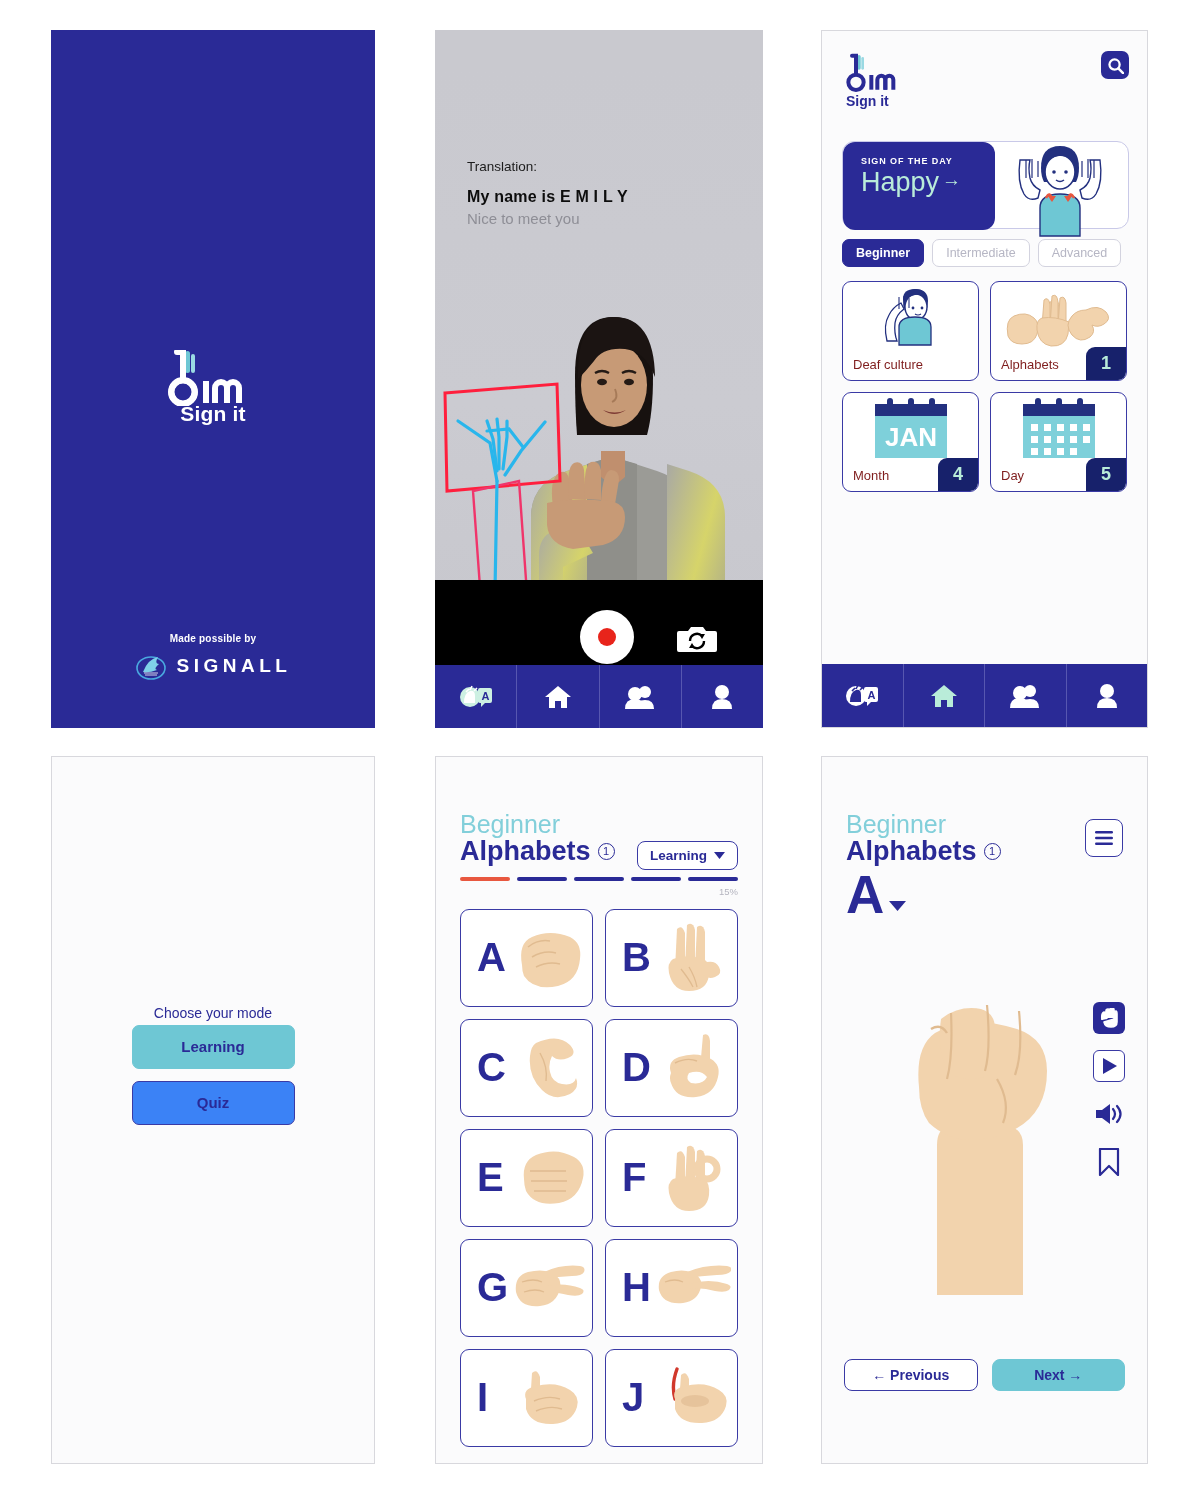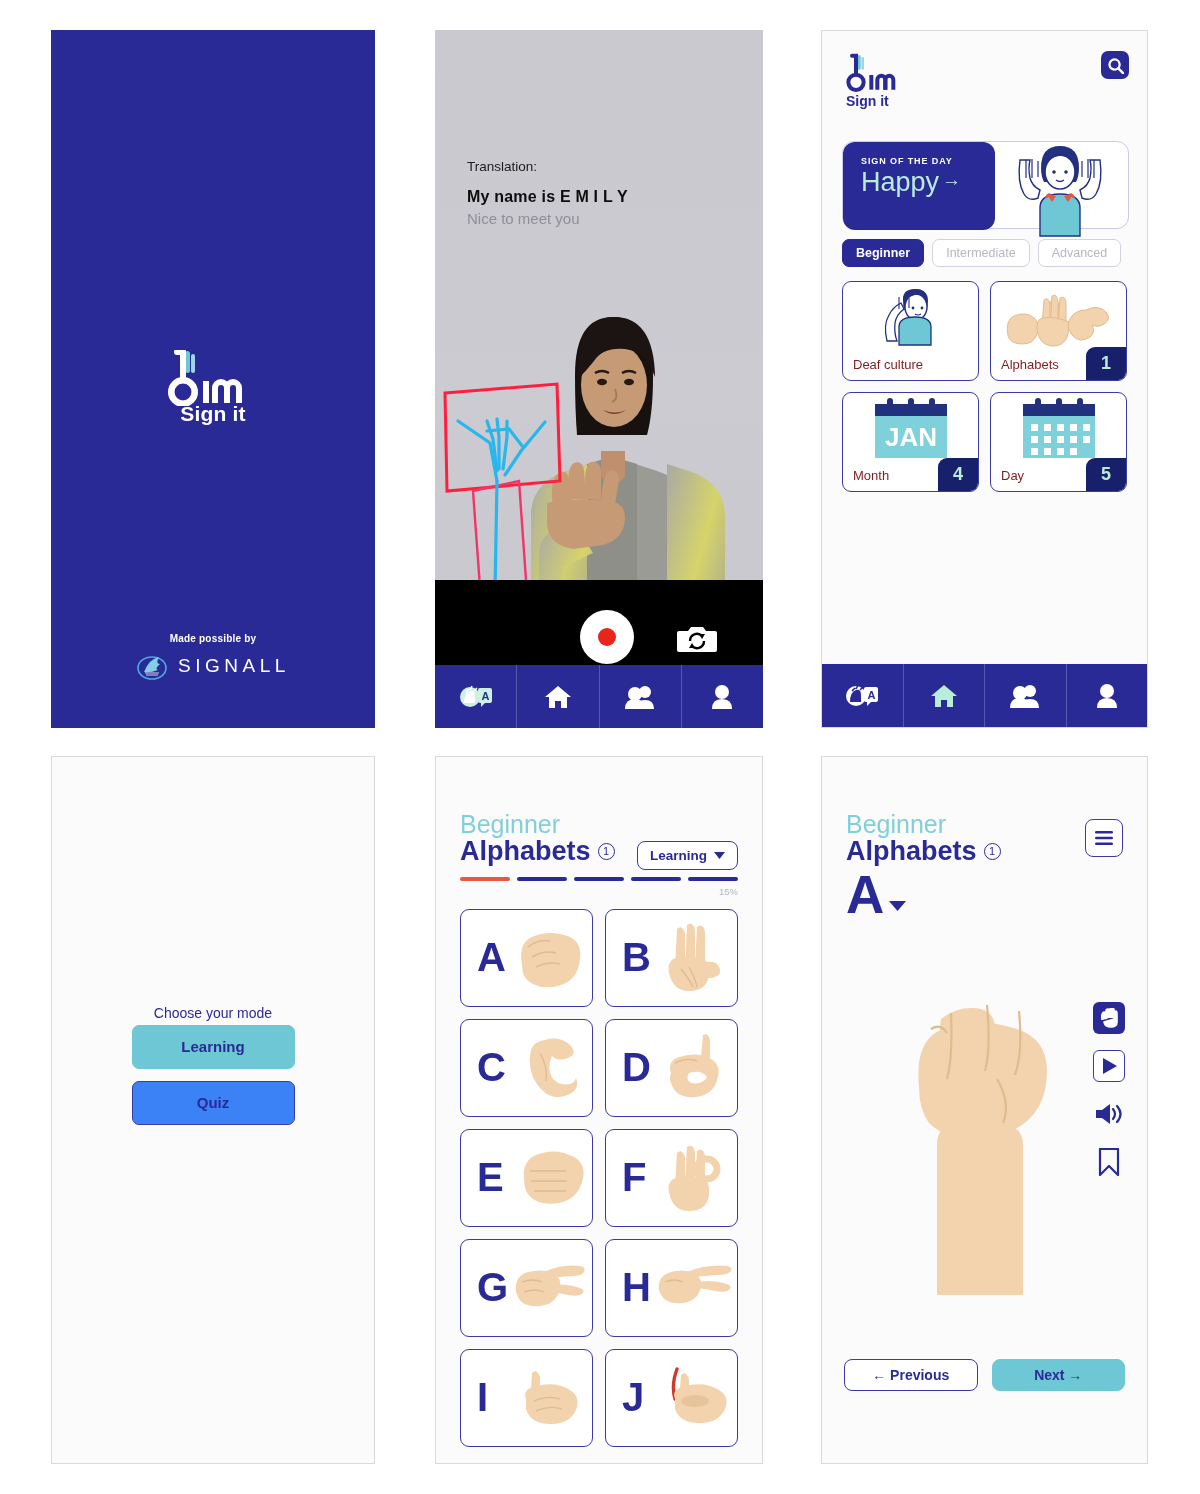--- a/index.html
+++ b/index.html
@@ -36,21 +36,21 @@
     position: absolute; left: 0; right: 0; bottom: 48px; text-align: center;
   }
   .made-by-text {
     color: #ffffff; font-size: 10px; font-weight: bold; letter-spacing: 0.2px;
   }
   .signall-row {
     display: flex; align-items: center; justify-content: center;
     gap: 10px; margin-top: 8px;
   }
   .signall-text {
-    color: #ffffff; font-size: 19px; letter-spacing: 4.5px; font-weight: 400;
+    color: #ffffff; font-size: 19px; letter-spacing: 4.5px; font-weight: 700;
   }
 
   
   #s2 {
     left: 435px; top: 30px; width: 328px; height: 698px;
     background: #c9c9cf;
   }
   .video-area {
     position: absolute; left: 0; top: 1px; width: 328px; height: 604px;
     background: linear-gradient(180deg,#c9c9cf 0%, #cbcbd1 55%, #c7c7cd 100%);

